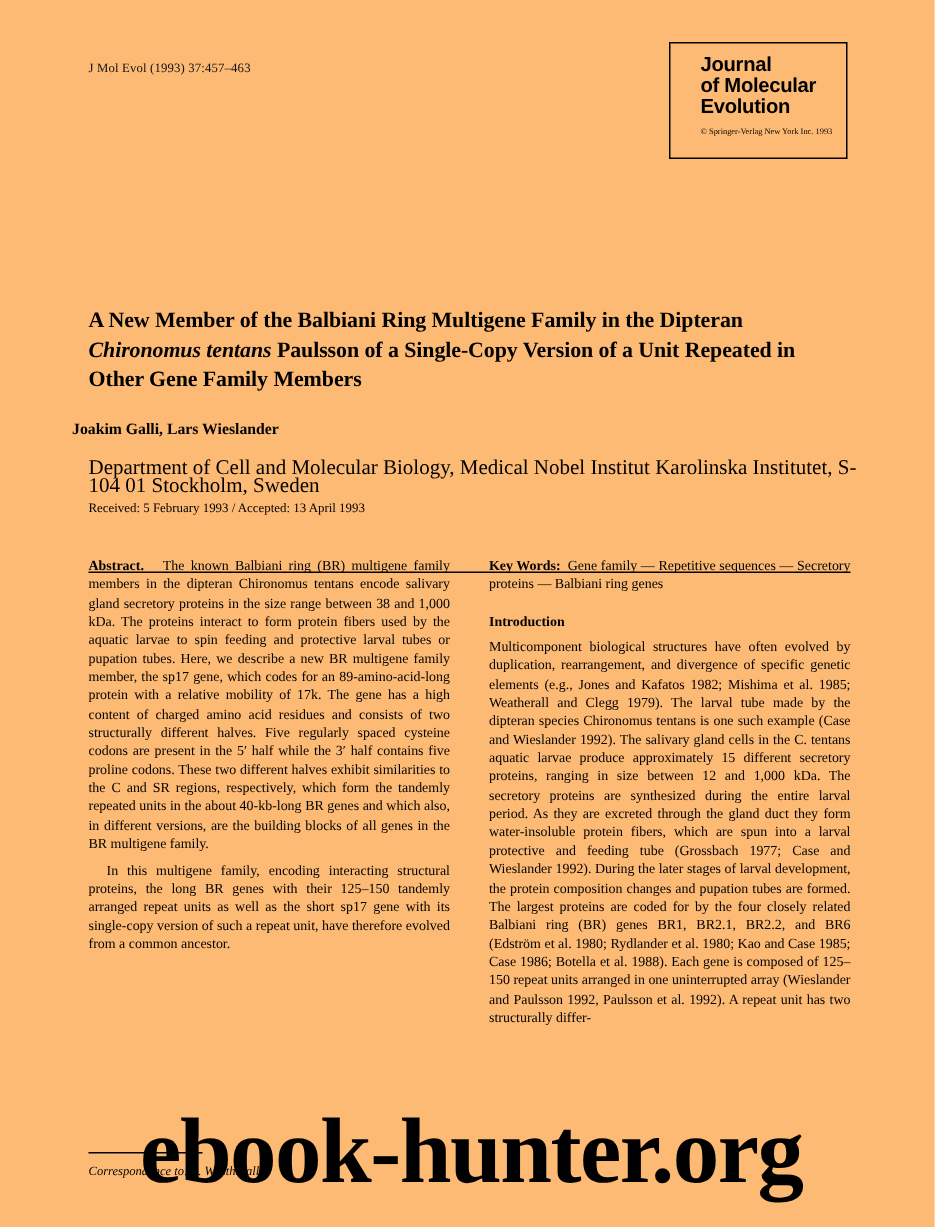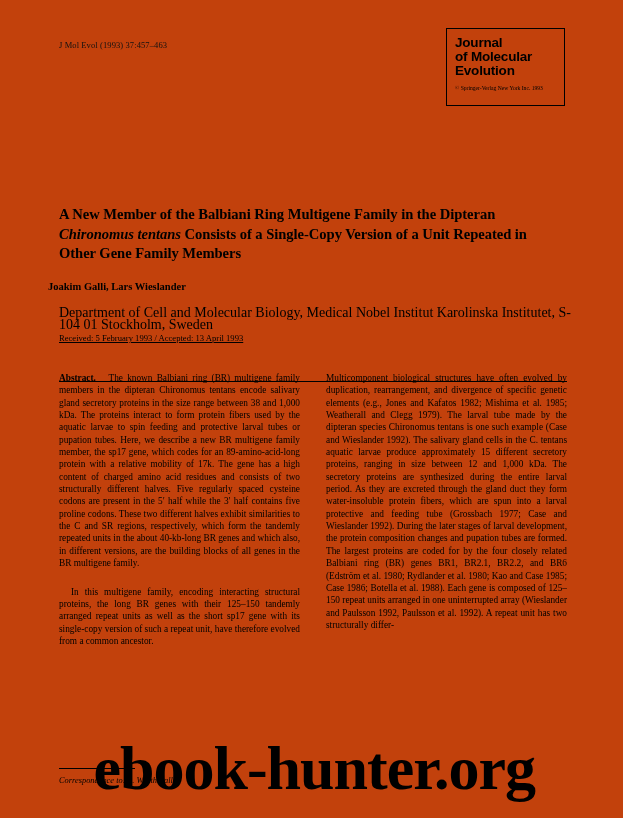--- a/index.html
+++ b/index.html
@@ -13,41 +13,41 @@
     position: relative;
     font-family: "Liberation Serif", serif;
     color: #000000;
     overflow: hidden;
   }
   .page {
     position: absolute;
     left: 0; top: 0;
     width: 623px;
     height: 818px;
-    background: #c2410c;
+    background: #fdba74;
   }
   
   .runhead {
     position: absolute;
     left: 59px;
     top: 40px;
     font-size: 8.5px;
     letter-spacing: 0.1px;
     color: #111;
   }
   
   .logo-box {
     position: absolute;
     right: 58px;
     top: 28px;
     width: 119px;
     height: 78px;
     border: 1.2px solid #000;
     box-sizing: border-box;
-    padding: 7px 6px 2px 8px;
+    padding: 7px 6px 2px 20px;
   }
   .logo-line {
     font-family: "Liberation Sans", sans-serif;
     font-weight: bold;
     font-size: 13.5px;
     line-height: 14px;
     color: #000;
     letter-spacing: -0.2px;
   }
   .logo-copy {
@@ -83,21 +83,20 @@
     top: 307px;
     width: 520px;
     font-size: 14px;
     line-height: 12px;
   }
   .received {
     position: absolute;
     left: 59px;
     top: 333px;
     font-size: 8.6px;
-    text-decoration: underline;
   }
   
   .rule {
     position: absolute;
     left: 59px;
     top: 381px;
     width: 508px;
     border-top: 0.8px solid #000;
   }
   
@@ -110,21 +109,21 @@
     text-align: justify;
   }
   .col-left { left: 59px; }
   .col-right { left: 326px; }
   .col p {
     margin: 0 0 0 0;
     text-indent: 0;
   }
   .col p.indent {
     text-indent: 12px;
-    margin-top: 16px;
+    margin-top: 5px;
   }
   .col p + p { margin-top: 0px; }
   .bold { font-weight: bold; }
   .sec-head {
     font-weight: bold;
     margin-top: 12px;
     margin-bottom: 5px;
     display: block;
   }
   .kw-block { margin-bottom: 0; }
@@ -168,38 +167,40 @@
 
   <div class="logo-box">
     <div class="logo-line">Journal</div>
     <div class="logo-line">of Molecular</div>
     <div class="logo-line">Evolution</div>
     <div class="logo-copy">© Springer-Verlag New York Inc. 1993</div>
   </div>
 
   <div class="title">
     <span>A New Member of the Balbiani Ring Multigene Family in the Dipteran</span><br>
-    <i>Chironomus tentans</i><span> Consists of a Single-Copy Version of a Unit Repeated in</span><br>
+    <i>Chironomus tentans</i><span> Paulsson of a Single-Copy Version of a Unit Repeated in</span><br>
     <span>Other Gene Family Members</span>
   </div>
 
   <div class="authors">Joakim Galli, Lars Wieslander</div>
 
   <div class="affil">Department of Cell and Molecular Biology, Medical Nobel Institut Karolinska Institutet, S-104 01 Stockholm, Sweden</div>
 
   <div class="received">Received: 5 February 1993 / Accepted: 13 April 1993</div>
 
   <div class="rule"></div>
 
   <div class="col col-left">
     <p><span class="bold">Abstract.</span>&nbsp;&nbsp;&nbsp;<span>The known Balbiani ring (BR) multigene family members in the dipteran Chironomus tentans encode salivary gland secretory proteins in the size range between 38 and 1,000 kDa. The proteins interact to form protein fibers used by the aquatic larvae to spin feeding and protective larval tubes or pupation tubes. Here, we describe a new BR multigene family member, the sp17 gene, which codes for an 89-amino-acid-long protein with a relative mobility of 17k. The gene has a high content of charged amino acid residues and consists of two structurally different halves. Five regularly spaced cysteine codons are present in the 5′ half while the 3′ half contains five proline codons. These two different halves exhibit similarities to the C and SR regions, respectively, which form the tandemly repeated units in the about 40-kb-long BR genes and which also, in different versions, are the building blocks of all genes in the BR multigene family.</span></p>
     <p class="indent">In this multigene family, encoding interacting structural proteins, the long BR genes with their 125–150 tandemly arranged repeat units as well as the short sp17 gene with its single-copy version of such a repeat unit, have therefore evolved from a common ancestor.</p>
   </div>
 
   <div class="col col-right">
+    <p class="kw-block"><span class="bold">Key Words:</span>&nbsp;&nbsp;<span>Gene family — Repetitive sequences — Secretory proteins — Balbiani ring genes</span></p>
+    <span class="sec-head">Introduction</span>
     <p>Multicomponent biological structures have often evolved by duplication, rearrangement, and divergence of specific genetic elements (e.g., Jones and Kafatos 1982; Mishima et al. 1985; Weatherall and Clegg 1979). The larval tube made by the dipteran species Chironomus tentans is one such example (Case and Wieslander 1992). The salivary gland cells in the C. tentans aquatic larvae produce approximately 15 different secretory proteins, ranging in size between 12 and 1,000 kDa. The secretory proteins are synthesized during the entire larval period. As they are excreted through the gland duct they form water-insoluble protein fibers, which are spun into a larval protective and feeding tube (Grossbach 1977; Case and Wieslander 1992). During the later stages of larval development, the protein composition changes and pupation tubes are formed. The largest proteins are coded for by the four closely related Balbiani ring (BR) genes BR1, BR2.1, BR2.2, and BR6 (Edström et al. 1980; Rydlander et al. 1980; Kao and Case 1985; Case 1986; Botella et al. 1988). Each gene is composed of 125–150 repeat units arranged in one uninterrupted array (Wieslander and Paulsson 1992, Paulsson et al. 1992). A repeat unit has two structurally differ-</p>
   </div>
 
   <div class="corr-rule"></div>
   <div class="corr">Correspondence to: L. Weatherall</div>
 
   <div class="watermark">ebook-hunter.org</div>
 
 </div>
 

